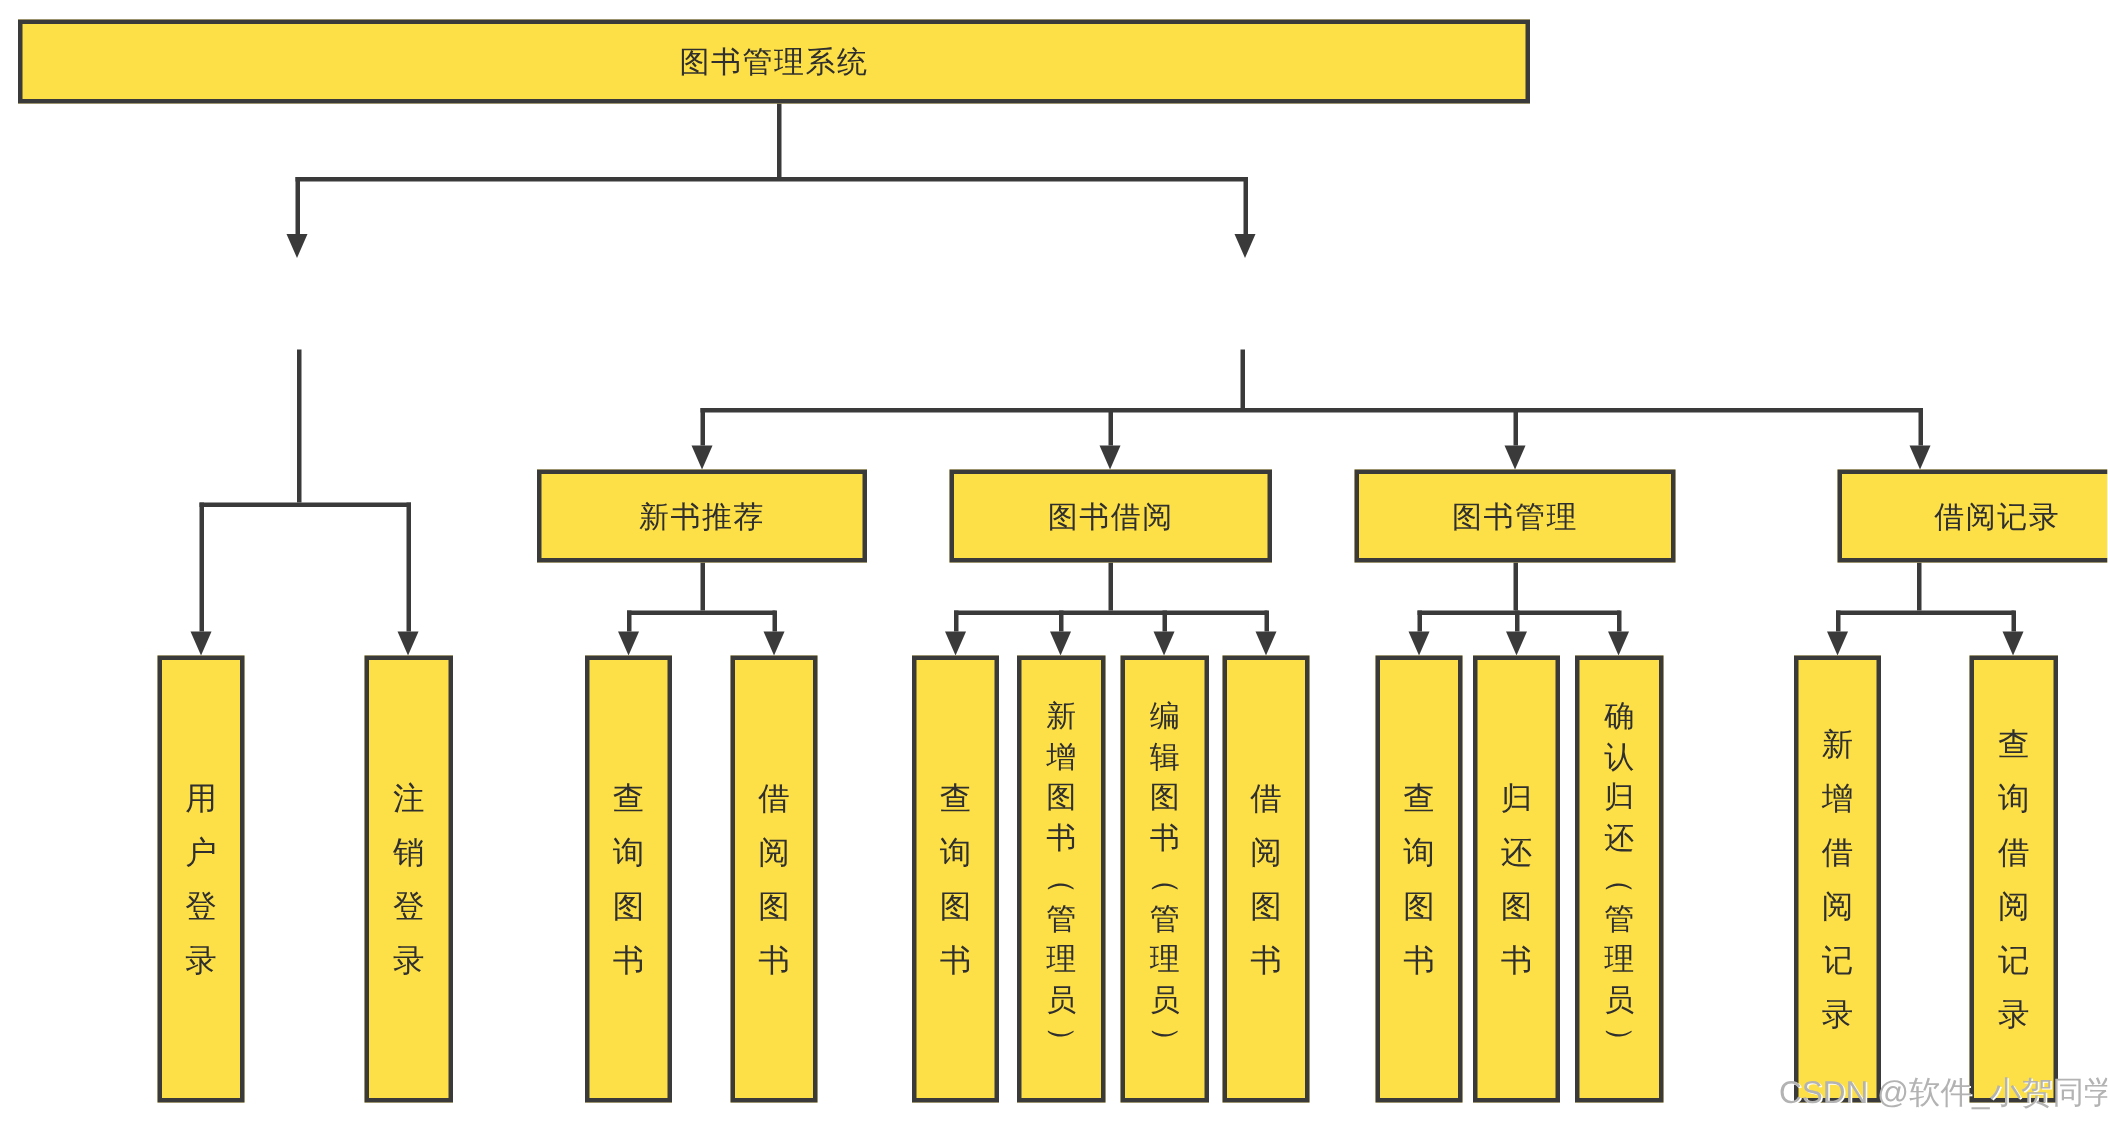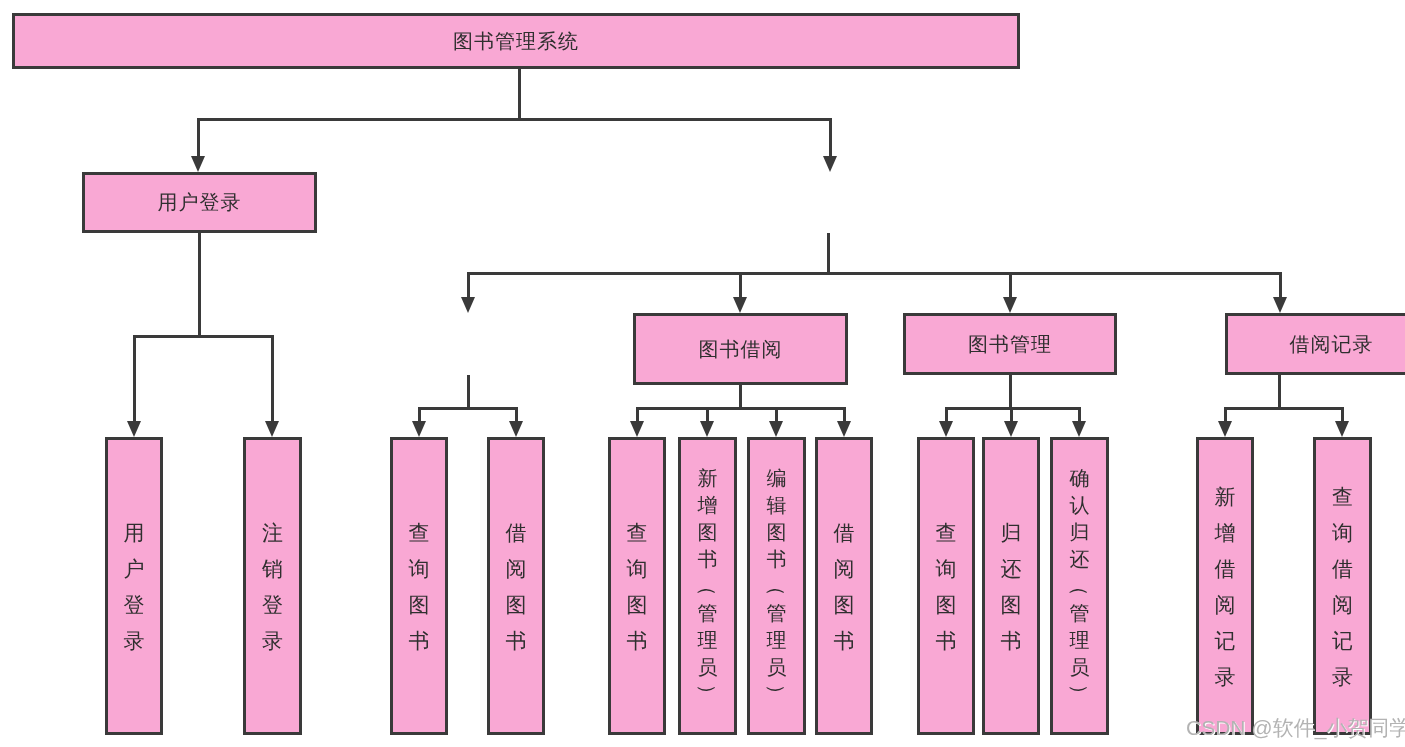--- a/index.html
+++ b/index.html
@@ -1,21 +1,21 @@
 <!DOCTYPE html>
 <html><head>
 <meta charset="utf-8">
 <style>
   html,body{margin:0;padding:0;background:#ffffff;}
   body{font-family:"Liberation Sans","DejaVu Sans",sans-serif;}
   #stage{position:relative;width:1405px;height:747px;background:#ffffff;overflow:hidden;}
   .box{
     position:absolute;
     box-sizing:border-box;
-    background:#f9a8d4;
+    background:#fde047;
     border:3px solid #3a3a3a;
     display:flex;
     align-items:center;
     justify-content:center;
     color:#2f2f2f;
     font-size:20px;
     letter-spacing:1px;
     z-index:2;
   }
   .vtext{
@@ -57,23 +57,20 @@
     <span>图书管理系统</span>
   </div>
 
   <div class="vline" style="left:518px;top:69px;height:49px;"></div>
   <div class="hline" style="left:197px;top:118px;width:634px;"></div>
   <div class="vline" style="left:197px;top:118px;height:38px;"></div>
   <div class="arrow" style="left:191px;top:156px;"></div>
   <div class="vline" style="left:829px;top:118px;height:38px;"></div>
   <div class="arrow" style="left:823px;top:156px;"></div>
 
-  <div class="box" style="left:82px;top:172px;width:235px;height:61px;">
-    <span>用户登录</span>
-  </div>
 
   <div class="vline" style="left:198px;top:233px;height:102px;"></div>
   <div class="hline" style="left:133px;top:335px;width:141px;"></div>
   <div class="vline" style="left:133px;top:335px;height:86px;"></div>
   <div class="arrow" style="left:127px;top:421px;"></div>
   <div class="vline" style="left:271px;top:335px;height:86px;"></div>
   <div class="arrow" style="left:265px;top:421px;"></div>
 
   <div class="box vtext" style="left:105px;top:437px;width:58px;height:298px;">
       <span>用</span>
@@ -92,21 +89,24 @@
   <div class="hline" style="left:467px;top:272px;width:814px;"></div>
   <div class="vline" style="left:467px;top:272px;height:25px;"></div>
   <div class="arrow" style="left:461px;top:297px;"></div>
   <div class="vline" style="left:739px;top:272px;height:25px;"></div>
   <div class="arrow" style="left:733px;top:297px;"></div>
   <div class="vline" style="left:1009px;top:272px;height:25px;"></div>
   <div class="arrow" style="left:1003px;top:297px;"></div>
   <div class="vline" style="left:1279px;top:272px;height:25px;"></div>
   <div class="arrow" style="left:1273px;top:297px;"></div>
 
-  <div class="box" style="left:633px;top:313px;width:215px;height:72px;">
+  <div class="box" style="left:358px;top:313px;width:220px;height:62px;">
+    <span>新书推荐</span>
+  </div>
+  <div class="box" style="left:633px;top:313px;width:215px;height:62px;">
     <span>图书借阅</span>
   </div>
   <div class="box" style="left:903px;top:313px;width:214px;height:62px;">
     <span>图书管理</span>
   </div>
   <div class="box" style="left:1225px;top:313px;width:213px;height:62px;">
     <span>借阅记录</span>
   </div>
 
   <div class="vline" style="left:467px;top:375px;height:32px;"></div>

